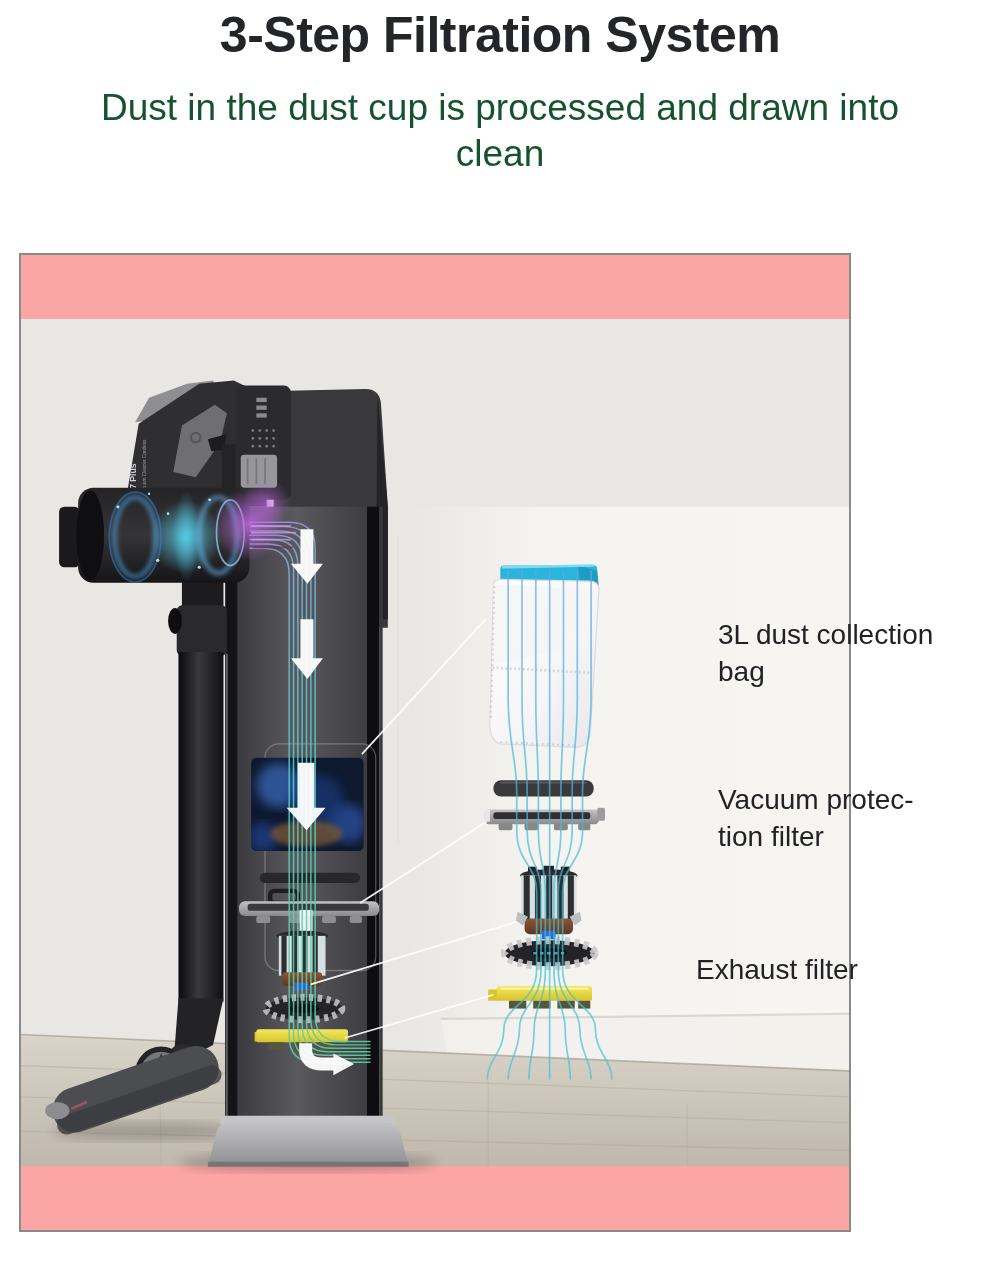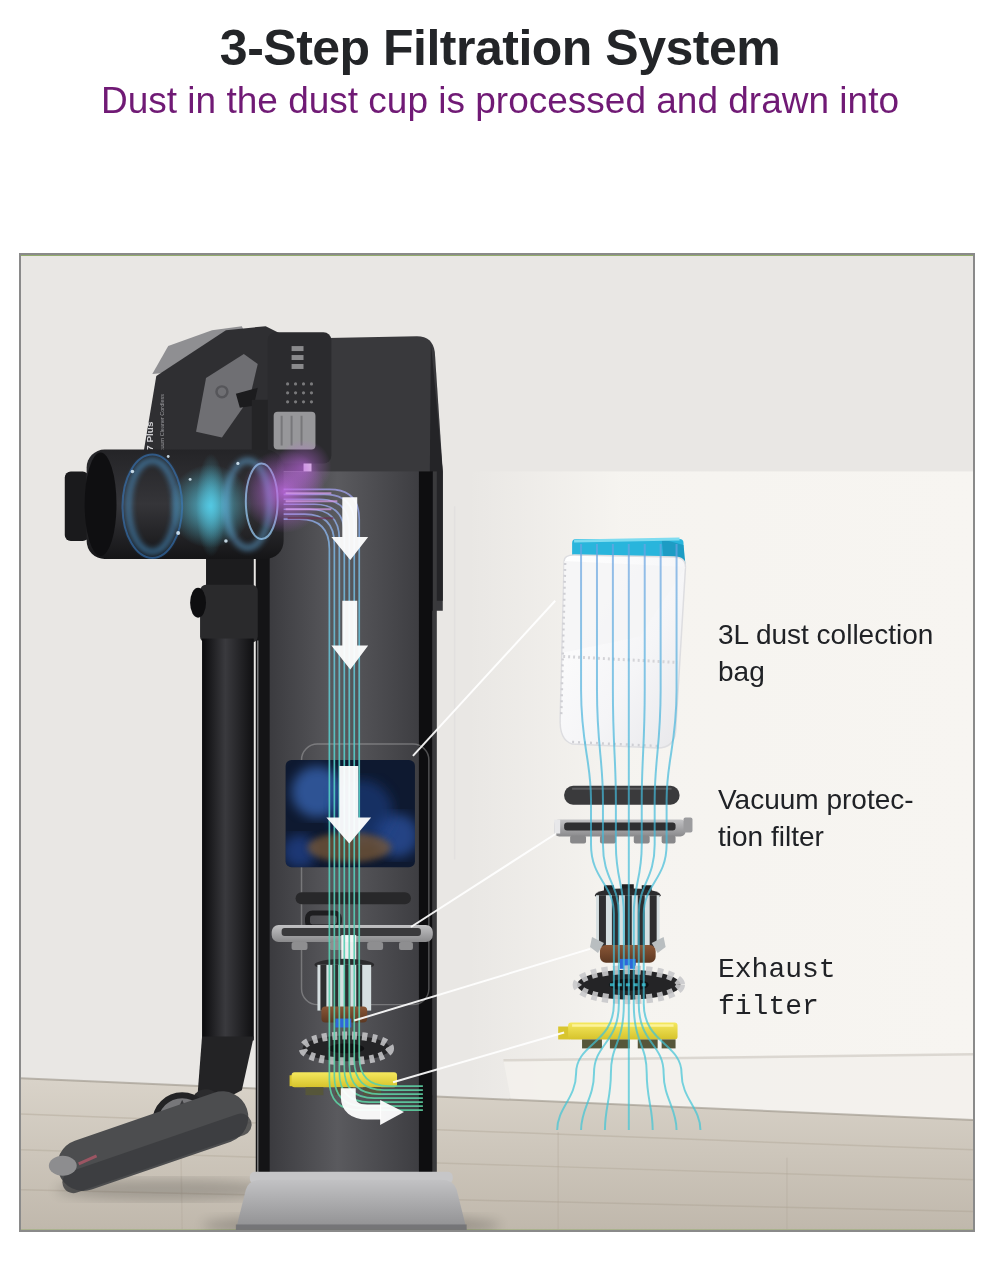--- a/index.html
+++ b/index.html
@@ -1,35 +1,36 @@
 <!DOCTYPE html>
 <html><head>
 <meta charset="utf-8">
 <style>
   html,body{margin:0;padding:0;background:#ffffff;}
   body{width:1000px;height:1264px;overflow:hidden;font-family:"Liberation Sans",sans-serif;}
   .header{width:1000px;text-align:center;}
-  .title{margin:0;padding-top:20px;font-size:50px;font-weight:700;letter-spacing:-0.5px;color:#232528;line-height:1.15;}
-  .subtitle{margin:0 auto 0 auto;font-size:37px;font-weight:400;color:#701a75;line-height:1.26;}
+  .title{margin:0;padding-top:7px;font-size:50px;font-weight:700;letter-spacing:-0.5px;color:#232528;line-height:1.15;}
+  .subtitle{margin:20px auto 0 auto;font-size:37px;font-weight:400;color:#14532d;line-height:1.26;}
   .subtitle span{display:block;}
-  .figure{position:absolute;left:19px;top:253px;width:956px;height:979px;border:2px solid #8a8a8a;box-sizing:border-box;background:#4d7c0f;}
+  .figure{position:absolute;left:19px;top:253px;width:832px;height:979px;border:2px solid #8a8a8a;box-sizing:border-box;background:#fca5a5;}
   .figure svg{position:absolute;left:0;top:0;width:100%;height:100%;display:block;}
   .label{position:absolute;font-size:28px;font-weight:400;color:#202226;line-height:1.32;width:230px;}
   .lbl-bag{left:697px;top:362px;}
   .lbl-motor{left:697px;top:527px;}
-  .lbl-exhaust{left:697px;top:697px;font-family:Liberation Mono, monospace;}
+  .lbl-exhaust{left:675px;top:697px;}
 </style>
 </head>
 <body>
 
 <main>
   <div class="header">
     <h1 class="title">3-Step Filtration System</h1>
     <div class="subtitle">
       <span>Dust in the dust cup is processed and drawn into</span>
+      <span>clean</span>
     </div>
   </div>
 
   <div class="figure">
     <svg viewBox="20 253 957 979" xmlns="http://www.w3.org/2000/svg">
       <defs>
         <linearGradient id="flowGrad" gradientUnits="userSpaceOnUse" x1="0" y1="470" x2="0" y2="1130">
           <stop offset="0" stop-color="#a08fd8"></stop>
             <stop offset="0.13" stop-color="#79b2da"></stop>
           <stop offset="0.45" stop-color="#54cfc8"></stop>

